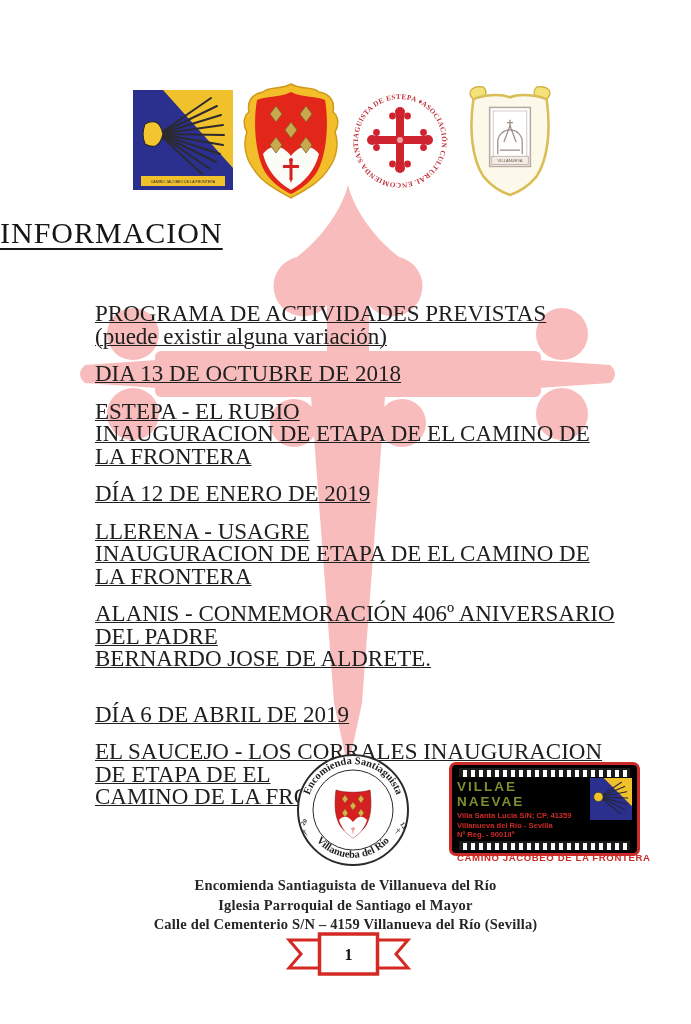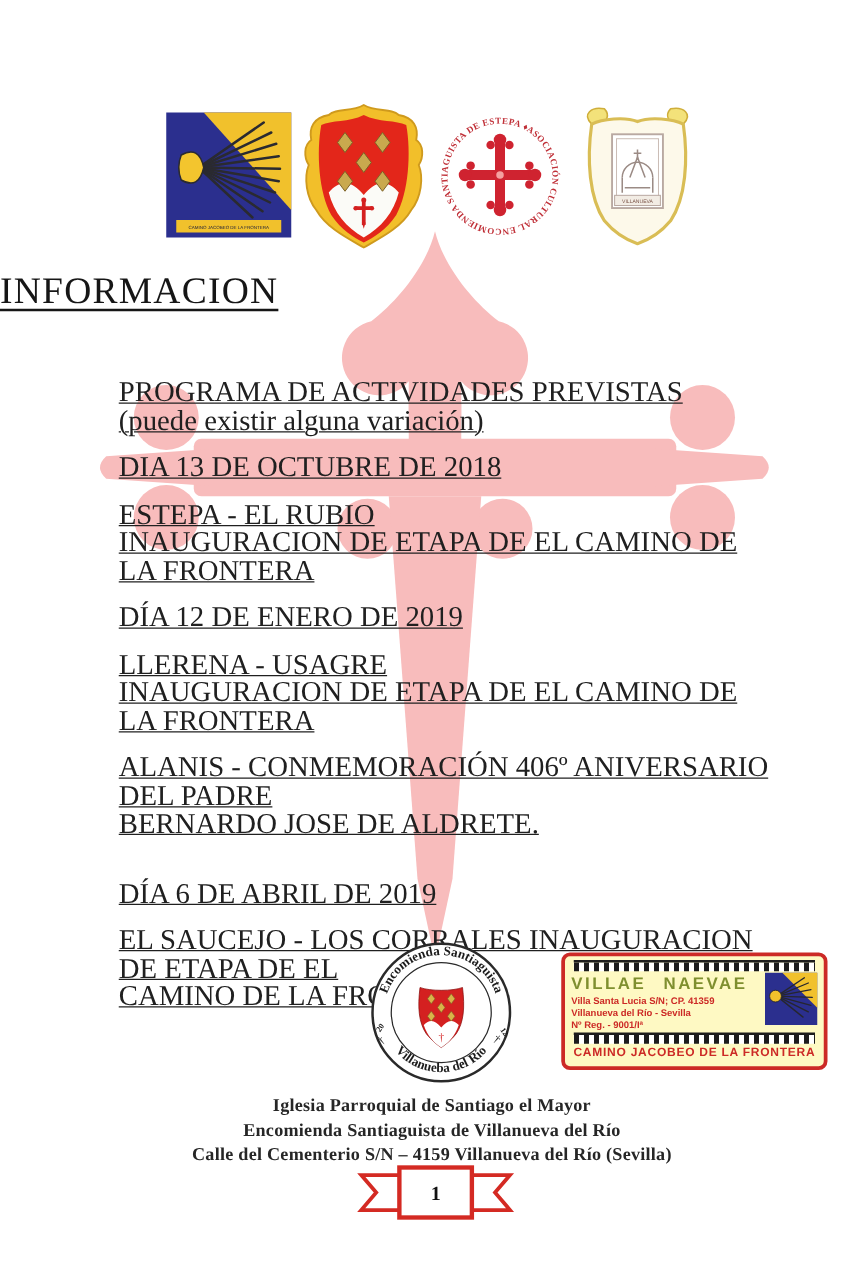--- a/index.html
+++ b/index.html
@@ -20,22 +20,22 @@
   }
   
   .program{position:absolute;left:95px;top:303px;width:530px;z-index:2;font-size:23px;line-height:22.5px;color:#202020;}
   .program p{margin:0 0 15px 0;}
   .program p.gap-before{margin-top:33px;}
   .line{display:block;}
   .u{text-decoration:underline;text-decoration-thickness:1px;}
   
   .seal{position:absolute;left:278px;top:752px;z-index:2;}
   .villae{
-    position:absolute;left:449px;top:762px;width:213px;height:94px;z-index:2;box-sizing:border-box;
-    background:#fef9c3;border:3px solid #cc2a26;border-radius:7px;padding:2px 5px;
+    position:absolute;left:449px;top:762px;width:191px;height:94px;z-index:2;box-sizing:border-box;
+    background:#000000;border:3px solid #cc2a26;border-radius:7px;padding:2px 5px;
     font-family:"Liberation Sans", sans-serif;
   }
   .meander{height:7px;border-top:2px solid #1c1c1c;background:repeating-linear-gradient(90deg,#1c1c1c 0 4px,#ffffff 4px 8px);margin:1px 2px;}
   .villae-row{display:flex;align-items:flex-start;gap:4px;margin-top:1px;}
   .villae-left{flex:1;}
   .villae-title{color:#7f8f2f;font-weight:bold;font-size:13.5px;letter-spacing:2px;word-spacing:8px;line-height:15px;margin-top:1px;}
   .villae-addr{color:#cc2a26;font-weight:bold;font-size:7.6px;line-height:9.5px;margin-top:2px;}
   .villae-bottom{color:#cc2a26;font-weight:bold;font-size:9.6px;letter-spacing:0.6px;text-align:center;margin-top:2px;white-space:nowrap;}
   
   .footer{
@@ -252,22 +252,22 @@
           <line x1="9" y1="18" x2="29" y2="34"></line>
         </g>
         <circle cx="8" cy="18" r="4.5" fill="#f1c12c" stroke="#26262e" stroke-width="0.7"></circle>
       </svg>
     </div>
     <div class="meander"></div>
     <div class="villae-bottom">CAMINO JACOBEO DE LA FRONTERA</div>
   </div>
 
   <div class="footer">
+    <div>Encomienda Santiaguista de Villanueva del Río</div>
     <div>Iglesia Parroquial de Santiago el Mayor</div>
-    <div>Encomienda Santiaguista de Villanueva del Río</div>
     <div>Calle del Cementerio S/N – 4159 Villanueva del Río (Sevilla)</div>
   </div>
 
   <svg class="ribbon" width="135" height="52" viewBox="0 0 135 52">
     <path d="M45,10 L8,10 L20,24 L8,38 L45,38 Z" fill="#ffffff" stroke="#d42a23" stroke-width="3"></path>
     <path d="M90,10 L127,10 L115,24 L127,38 L90,38 Z" fill="#ffffff" stroke="#d42a23" stroke-width="3"></path>
     <rect x="38.5" y="4" width="58" height="40" fill="#ffffff" stroke="#d42a23" stroke-width="3.5"></rect>
     <text x="67.5" y="30" font-size="16" font-weight="bold" text-anchor="middle" fill="#111111" font-family="Liberation Serif, serif">1</text>
   </svg>
 

